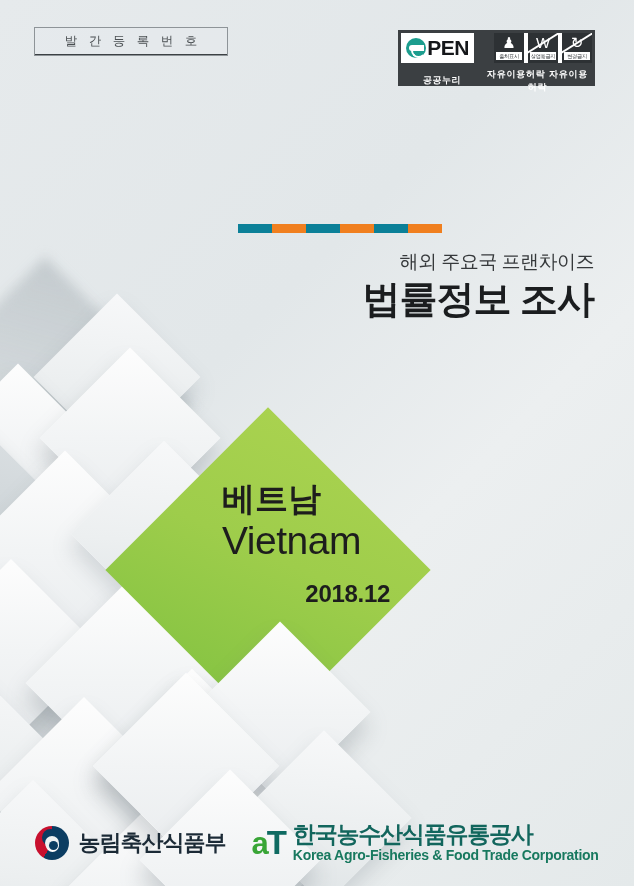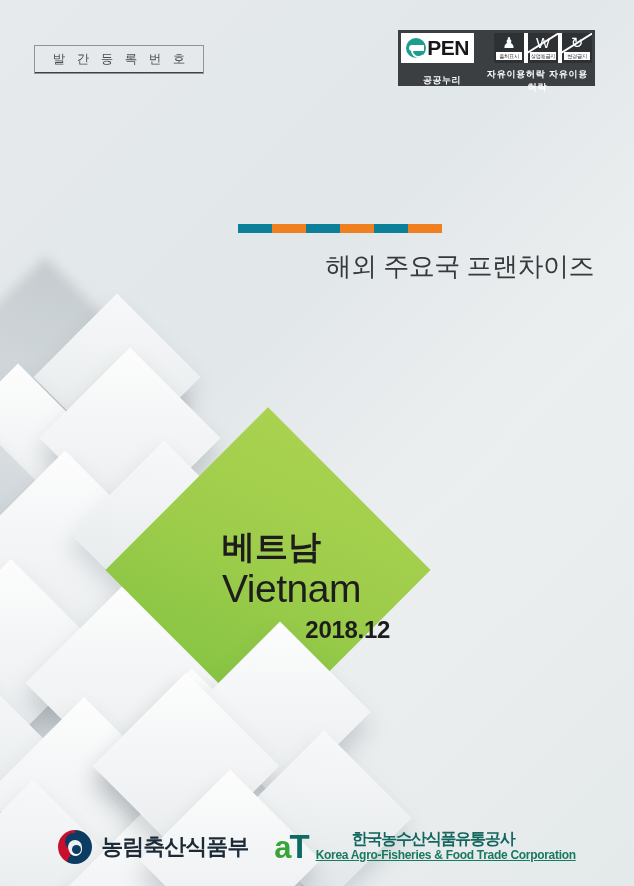--- a/index.html
+++ b/index.html
@@ -58,43 +58,42 @@
   .green-label {
     position: absolute;
     z-index: 7;
     color: #1d1d1d;
   }
   .green-label .ko {
     font-size: 33px;
     font-weight: bold;
     letter-spacing: 0px;
     line-height: 1.05;
-    margin-top: 48px;
   }
   .green-label .en {
     font-size: 39px;
     font-weight: normal;
     line-height: 1.22;
     letter-spacing: -0.5px;
   }
   .green-label .date {
     font-size: 24px;
     font-weight: bold;
     text-align: right;
     padding-right: 2px;
-    margin-top: 4px;
+    margin-top: 16px;
     letter-spacing: -0.3px;
   }
 
   
   .reg-box {
     position: absolute;
     left: 34px;
-    top: 45px;
-    width: 170px;
+    top: 27px;
+    width: 194px;
     border: 1px solid #8e9498;
     background: rgba(233,237,239,0.25);
     box-sizing: border-box;
   }
   .reg-title {
     text-align: center;
     font-size: 12.5px;
     color: #4a4f52;
     letter-spacing: 4px;
     padding: 5px 0 4px 4px;
@@ -254,21 +253,21 @@
     margin-bottom: 16px;
     padding-right: 152px;
   }
   .dash {
     width: 34px;
     height: 9px;
   }
   .dash.teal { background: #0b8098; }
   .dash.orange { background: #f07f1f; }
   .subtitle {
-    font-size: 26px;
+    font-size: 19px;
     color: #36393b;
     letter-spacing: -0.5px;
     margin-bottom: 2px;
     padding-left: 40px;
   }
   .maintitle {
     font-size: 38px;
     font-weight: bold;
     color: #1b1d1f;
     letter-spacing: -1px;
@@ -367,34 +366,32 @@
     letter-spacing: -2px;
   }
   .at-t {
     font-size: 33px;
     font-weight: bold;
     color: #0f6b62;
     line-height: 0.92;
     letter-spacing: -1px;
   }
   .at-text .at-ko {
-    font-size: 16px;
+    font-size: 23px;
     font-weight: bold;
     color: #12665d;
     letter-spacing: -1.2px;
     line-height: 1.05;
-    margin-left: 36px;
   }
   .at-text .at-en {
-    font-size: 12px;
+    font-size: 14px;
     font-weight: bold;
     color: #18795f;
     letter-spacing: -0.3px;
     line-height: 1.3;
-    text-decoration: underline;
   }
 </style>
 </head>
 <body>
 
 <div class="page">
 
   <div class="bg-layer">
     <div class="shade" style="left:-60px; top:300px; width:210px; height:210px;"></div>
     <div class="shade" style="left:30px; top:620px; width:230px; height:230px;"></div>
@@ -466,20 +463,21 @@
   <div class="title-block">
     <div class="dashbar">
       <span class="dash teal" style="background: rgb(11, 128, 152);"></span>
       <span class="dash orange" style="background: rgb(240, 127, 31);"></span>
       <span class="dash teal" style="background: rgb(11, 128, 152);"></span>
       <span class="dash orange" style="background: rgb(240, 127, 31);"></span>
       <span class="dash teal" style="background: rgb(11, 128, 152);"></span>
       <span class="dash orange" style="background: rgb(240, 127, 31);"></span>
     </div>
     <div class="subtitle">해외 주요국 프랜차이즈</div>
+    <div class="maintitle">법률정보 조사</div>
   </div>
 
   <div class="footer">
     <div class="logo-mafra">
       <span class="taegeuk">
         <span class="hole"></span>
         <span class="inner-dot"></span>
       </span>
       <span class="mafra-text">농림축산식품부</span>
     </div>

